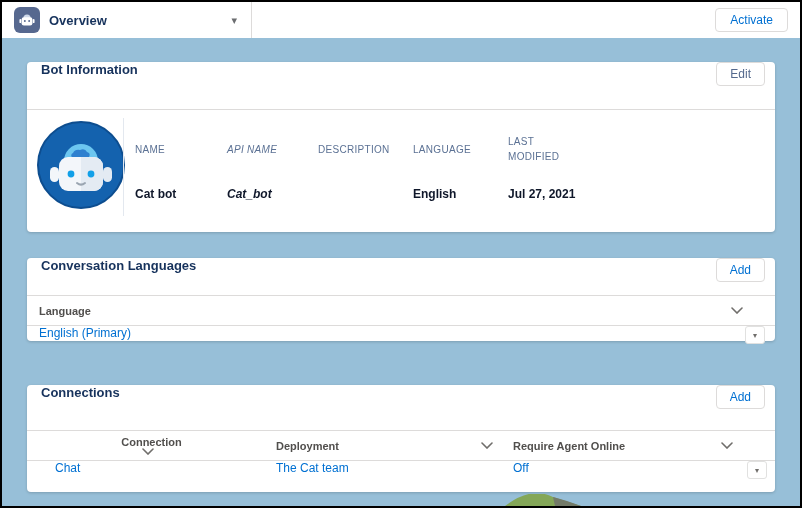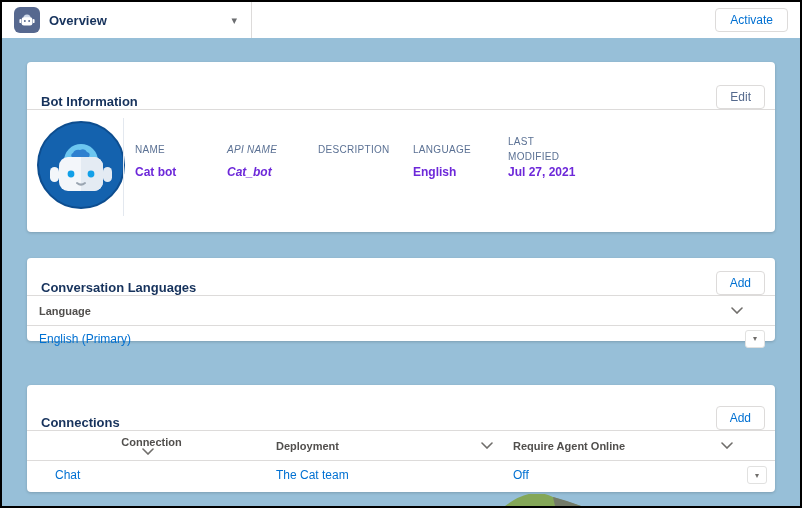--- a/index.html
+++ b/index.html
@@ -35,59 +35,59 @@
   .activate-btn {
     position:absolute; right:12px; top:6px; height:24px; padding:0 14px;
   }
 
   
   .card {
     position:absolute; left:25px; width:748px; background:#fff;
     border-radius:4px; box-shadow:0 1px 3px rgba(0,0,0,.18);
   }
   .card-header {
-    display:flex; align-items:flex-end; justify-content:space-between;
+    display:flex; align-items:flex-start; justify-content:space-between;
     padding:0 10px 0 14px; border-bottom:1px solid #dddbda;
   }
   .card-title { font-size:13px; font-weight:600; color:#16325c; }
   .small-btn { height:24px; padding:0 13px; }
 
   #bot-info-card { top:60px; height:170px; }
   #bot-info-card .card-header { height:48px; }
   .bot-body { position:relative; height:121px; }
   .avatar { position:absolute; left:10px; top:11px; width:88px; height:88px; }
   .v-divider { position:absolute; left:96px; top:8px; height:98px; width:1px; background:#e3e8ef; }
   .fields { position:absolute; left:108px; top:23px; display:flex; }
   .field { padding-right:12px; }
   .f-name { width:92px; } .f-api { width:91px;font-style:italic; } .f-desc { width:95px; }
   .f-lang { width:95px; } .f-lm { width:92px; } .f-lmb { width:120px; }
   .field-label {
     min-height:32px; display:flex; align-items:center;
     font-size:10px; letter-spacing:.3px; color:#5b7194; line-height:1.5;
   }
-  .field-value { margin-top:0; font-size:12px; font-weight:700; color:#6d28d9; }
+  .field-value { margin-top:22px; font-size:12px; font-weight:700; color:#0f172a; }
   .redacted { width:58px; height:13px; margin-top:9px; background:#e9ebee; border-radius:2px; }
 
   #languages-card { top:256px; height:83px; }
   #languages-card .card-header { height:38px; }
   #connections-card { top:383px; height:107px; }
   #connections-card .card-header { height:46px; }
 
   .thead-row {
     display:flex; align-items:center; height:30px;
     border-bottom:1px solid #dddbda; font-size:11px; font-weight:700; color:#514f4d;
   }
   .th-cell { display:flex; align-items:center; justify-content:space-between; }
   .th-single { flex:1; padding:0 32px 0 12px; }
   .th-c1 { width:237px; padding-left:12px;flex-direction:column; }
   .th-c2 { width:237px; padding-left:12px; }
   .th-c3 { flex:1; padding:0 42px 0 12px; }
   .chev { display:block; cursor:pointer; }
 
-  .data-row { display:flex; align-items:center; font-size:12px; color:#0070d2; }
+  .data-row { display:flex; font-size:12px; color:#0070d2; }
   #languages-card .data-row { height:25px; padding:0 10px 0 12px; }
   #connections-card .data-row { height:28px; padding-right:8px; }
   .td-c1 { width:237px; padding-left:28px; } .td-c2 { width:237px; padding-left:12px; }
   .td-c3 { flex:1; padding-left:12px; }
   .row-dd {
     margin-left:auto; width:20px; height:18px; border:1px solid #e1e1e0; border-radius:3px;
     background:#fff; color:#706e6b; font-size:8px;
     display:flex; align-items:center; justify-content:center; cursor:pointer; padding:0;
   }
 

